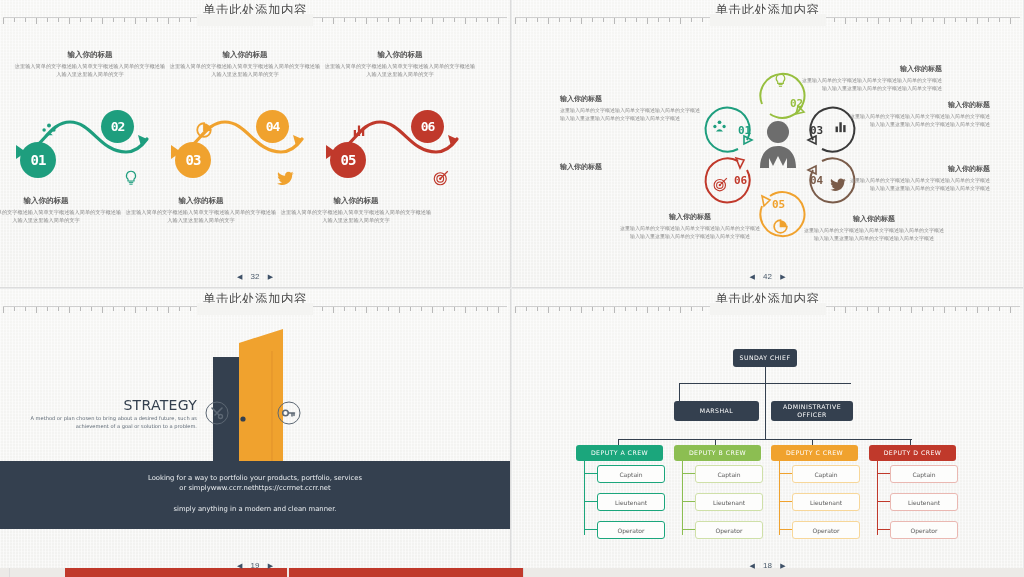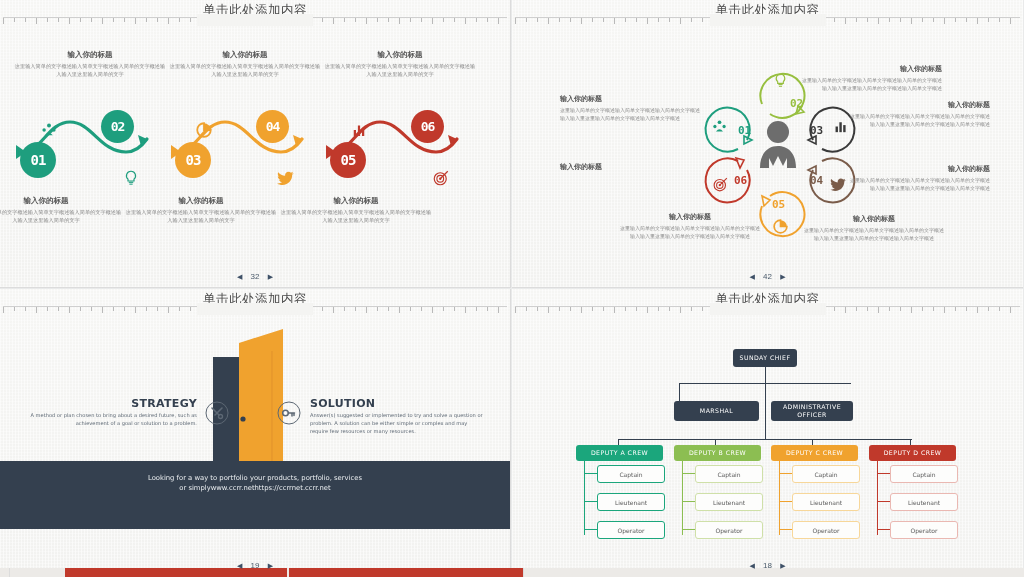--- a/index.html
+++ b/index.html
@@ -112,21 +112,21 @@
     position:absolute;left:0;right:0;top:12px;text-align:center;
     color:#eceff2;font-size:6.8px;line-height:1.5;
     font-family:"DejaVu Sans","Liberation Sans",sans-serif;
   }
   .banner .l2{
     position:absolute;left:0;right:0;top:44px;text-align:center;
     color:#eceff2;font-size:6.8px;
     font-family:"DejaVu Sans","Liberation Sans",sans-serif;
   }
   .sidecard{position:absolute;top:108px;width:175px;}
-  .sidecard .t{font-size:11px;font-weight:bold;color:#34404f;letter-spacing:.3px;
+  .sidecard .t{font-size:14px;font-weight:normal;color:#34404f;letter-spacing:.3px;
     font-family:"DejaVu Sans","Liberation Sans",sans-serif;}
   .sidecard .d{font-size:5.1px;line-height:1.55;color:#5d6874;margin-top:2px;
     font-family:"DejaVu Sans","Liberation Sans",sans-serif;}
   .sc-left{left:22px;text-align:right;}
   .sc-right{left:310px;text-align:left;}
   .sc-icon{position:absolute;top:112px;width:24px;height:24px;}
 
   
   .org{position:absolute;left:0;top:26px;width:511px;height:220px;}
   .node{
@@ -559,30 +559,27 @@
     <svg class="sc-icon" style="left:205px;" viewBox="0 0 24 24">
       <circle cx="12" cy="12" r="11" fill="none" stroke="#5d6874" stroke-width="1"></circle>
       <path d="M7,7 L14,14 M17,7 L10,14" stroke="#5d6874" stroke-width="1.6" stroke-linecap="round"></path>
       <circle cx="15.5" cy="15.5" r="2" fill="none" stroke="#5d6874" stroke-width="1.4"></circle>
     </svg>
     <svg class="sc-icon" style="left:277px;" viewBox="0 0 24 24">
       <circle cx="12" cy="12" r="11" fill="none" stroke="#5d6874" stroke-width="1"></circle>
       <circle cx="8.5" cy="12" r="2.8" fill="none" stroke="#5d6874" stroke-width="1.5"></circle>
       <path d="M11.3,12 L17.5,12 M15,12 L15,15 M17,12 L17,14.5" stroke="#5d6874" stroke-width="1.5" stroke-linecap="round"></path>
     </svg>
-    <div class="sidecard sc-right">
-      <div class="t">SOLUTION</div>
-      <div class="d">Answer(s) suggested or implemented to try and solve a question or problem. A solution can be either simple or complex and may require few resources or many resources.</div>
-    </div>
 
     <div class="banner">
       <div class="l1">
         <span>Looking for a way to portfolio your products, portfolio, services</span><br>
         <span>or simplywww.ccrr.nethttps://ccrrnet.ccrr.net</span>
       </div>
+      <div class="l2">simply anything  in a modern and clean manner.</div>
     </div>
 
     <div class="pager">
       <span class="arr">◀</span>
       <span class="num">19</span>
       <span class="arr">▶</span>
     </div>
   </div>
 
   <div class="slide s4">

